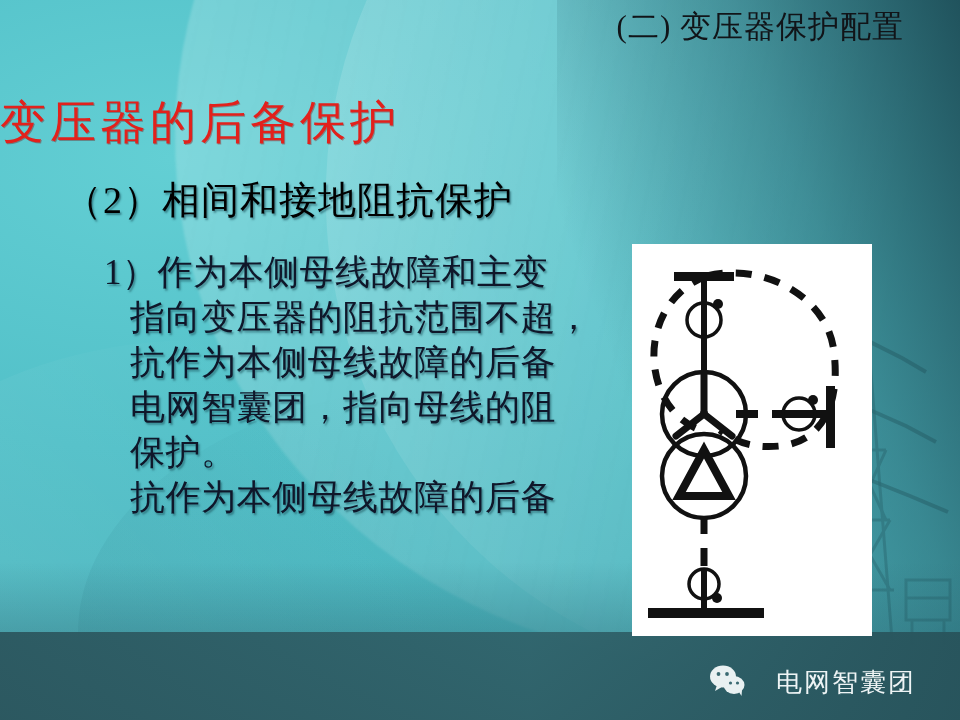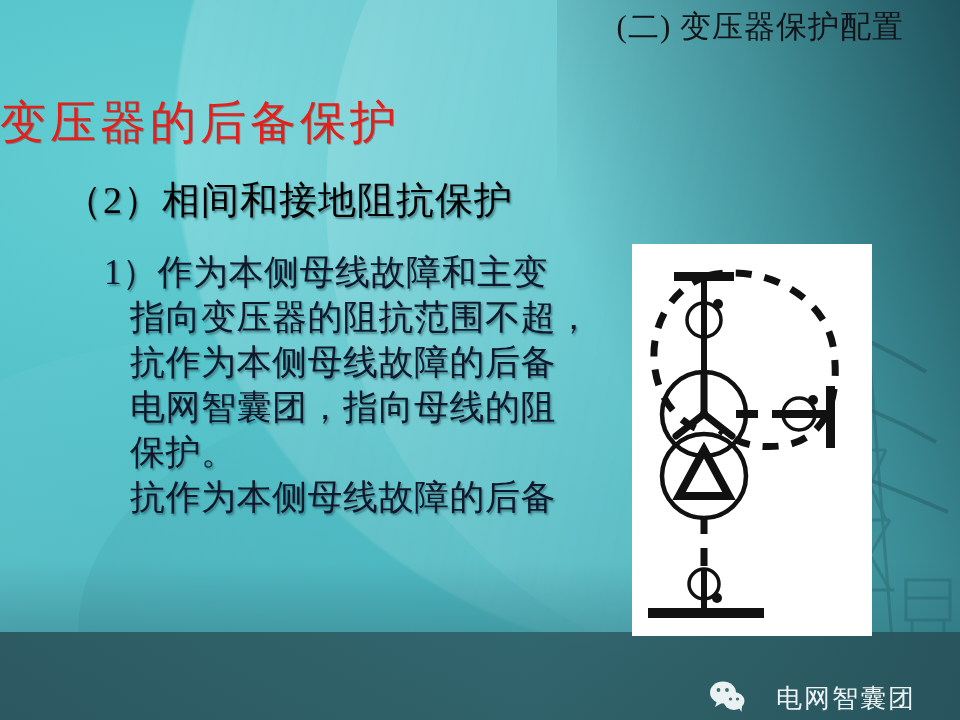--- a/index.html
+++ b/index.html
@@ -166,21 +166,21 @@
     background: #ffffff;
   }
   .diagram-panel svg {
     display: block;
   }
 
   
   .watermark {
     position: absolute;
     right: 44px;
-    bottom: 4px;
+    bottom: 20px;
     display: flex;
     align-items: center;
     gap: 28px;
   }
   .wm-text {
     font-family: "Liberation Sans", "DejaVu Sans", sans-serif;
     font-size: 26px;
     color: #eef4f5;
     letter-spacing: 2px;
   }

